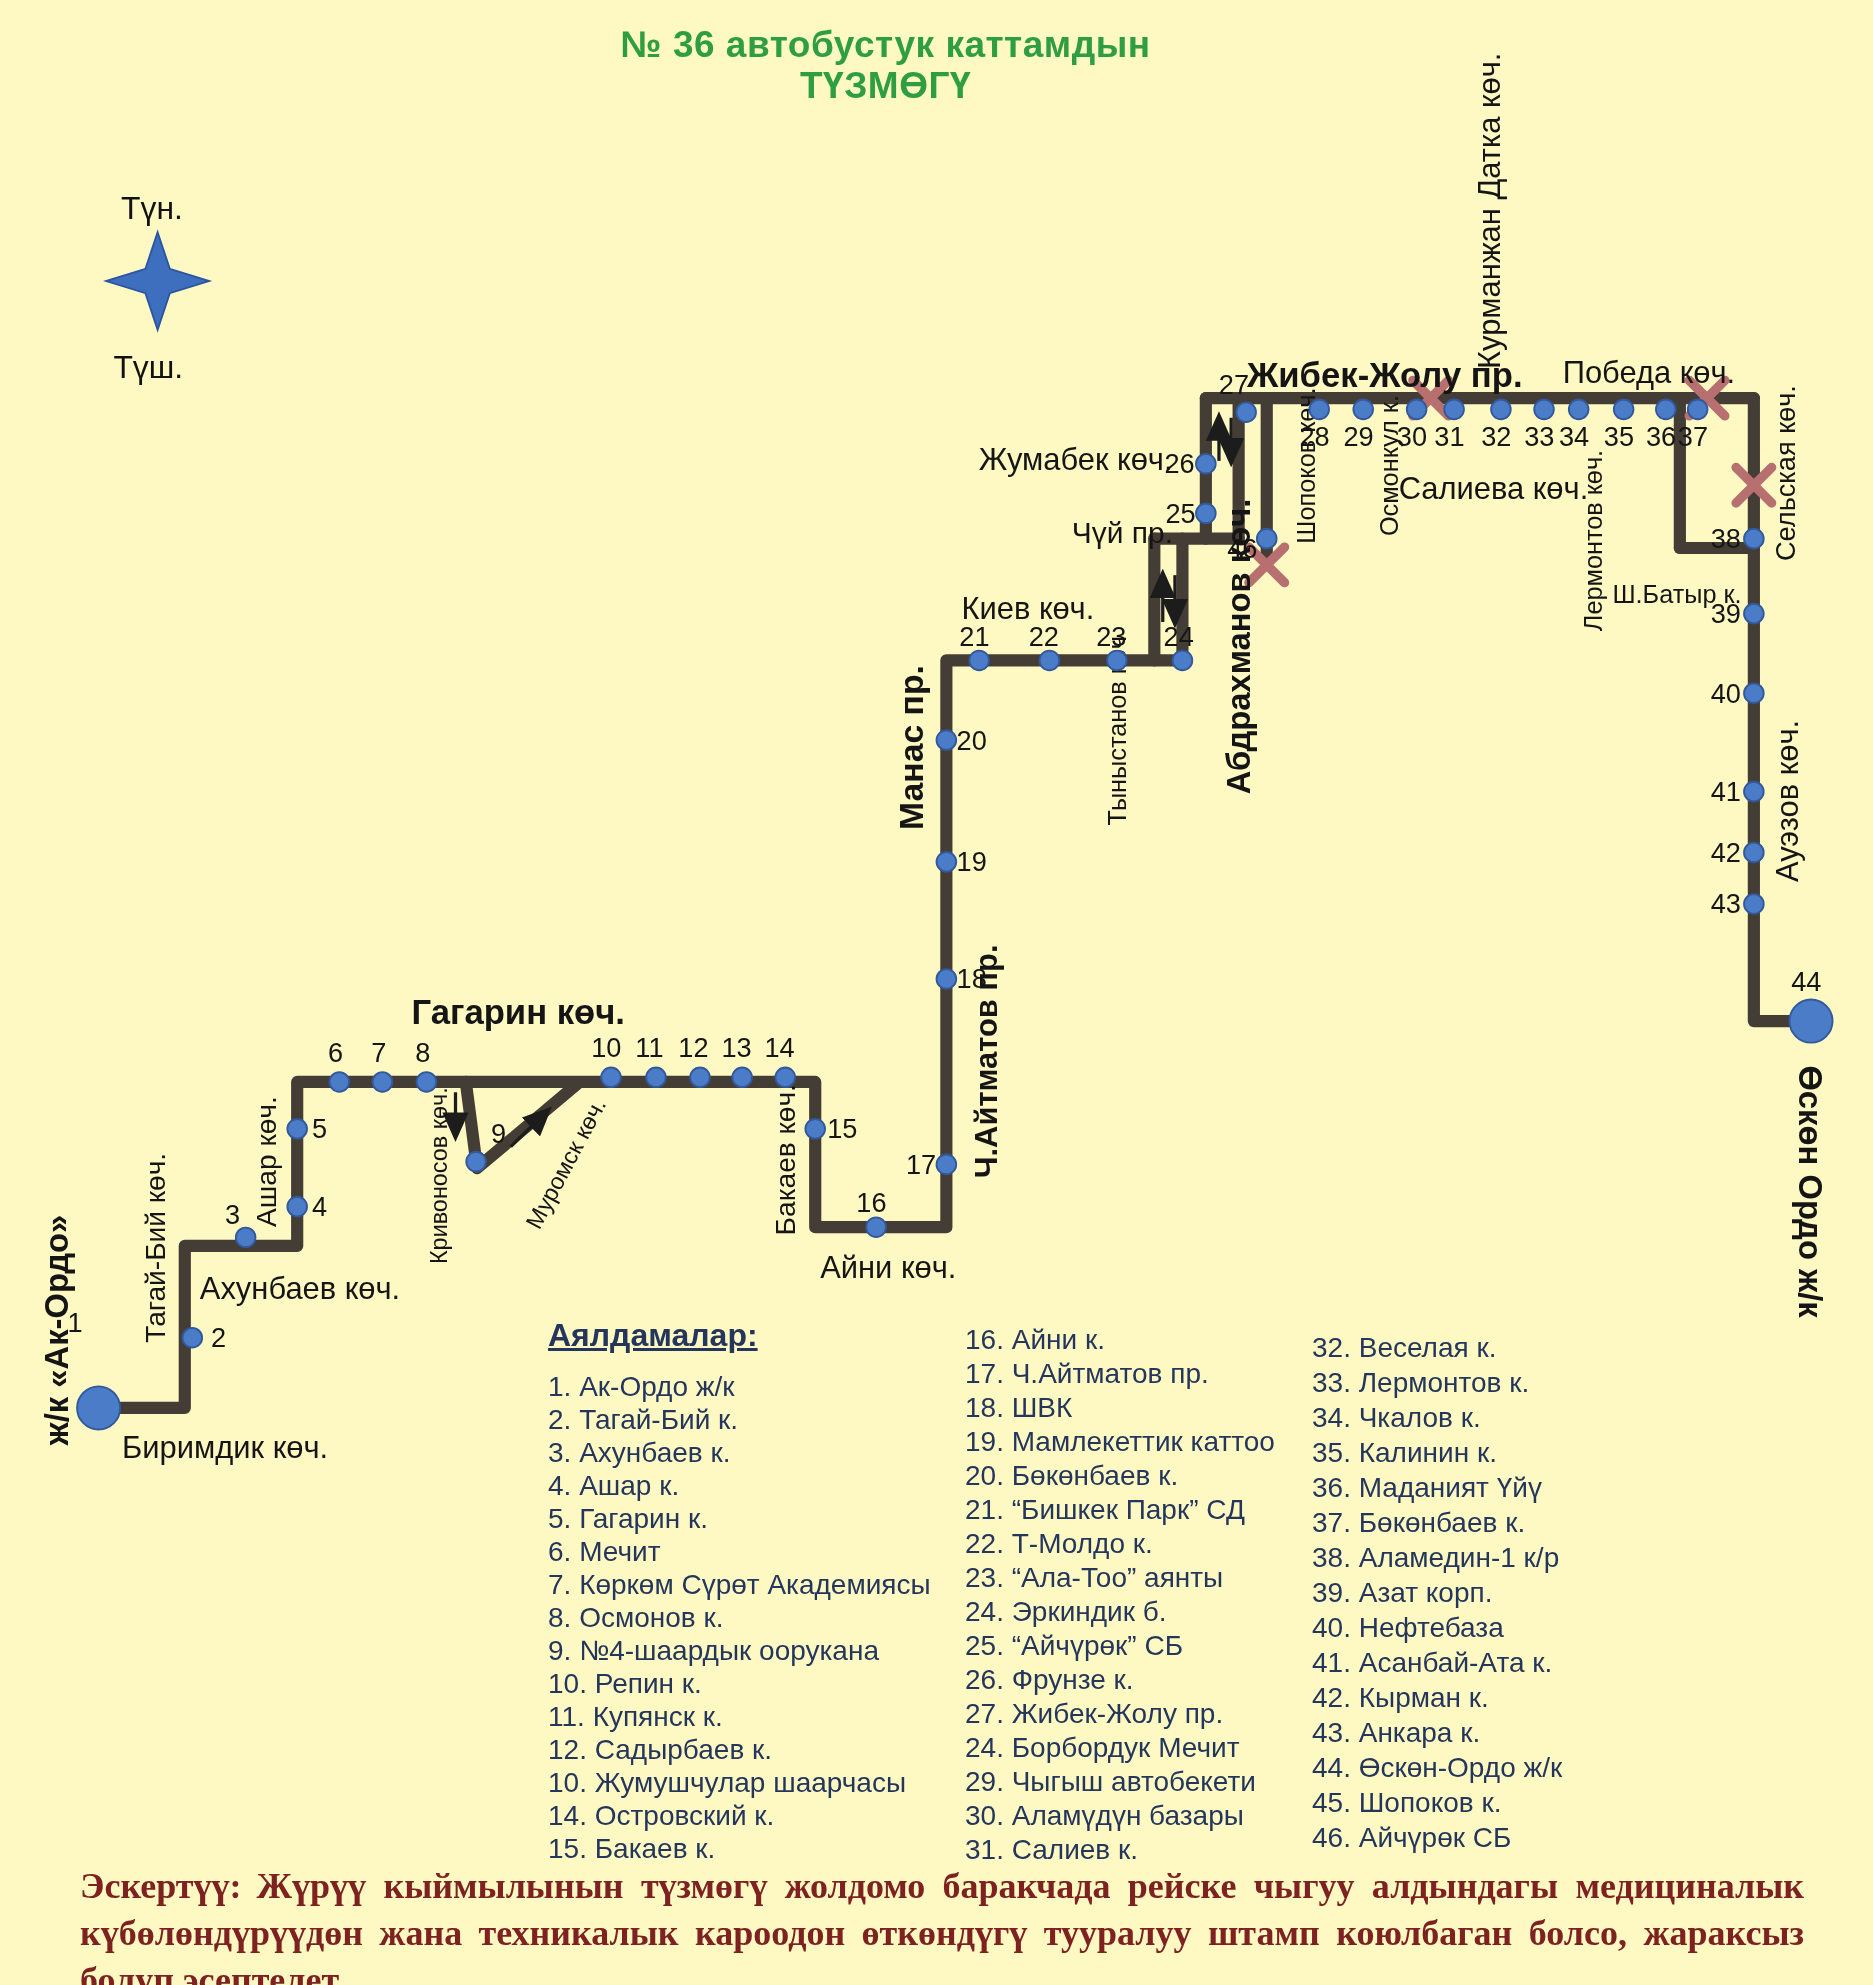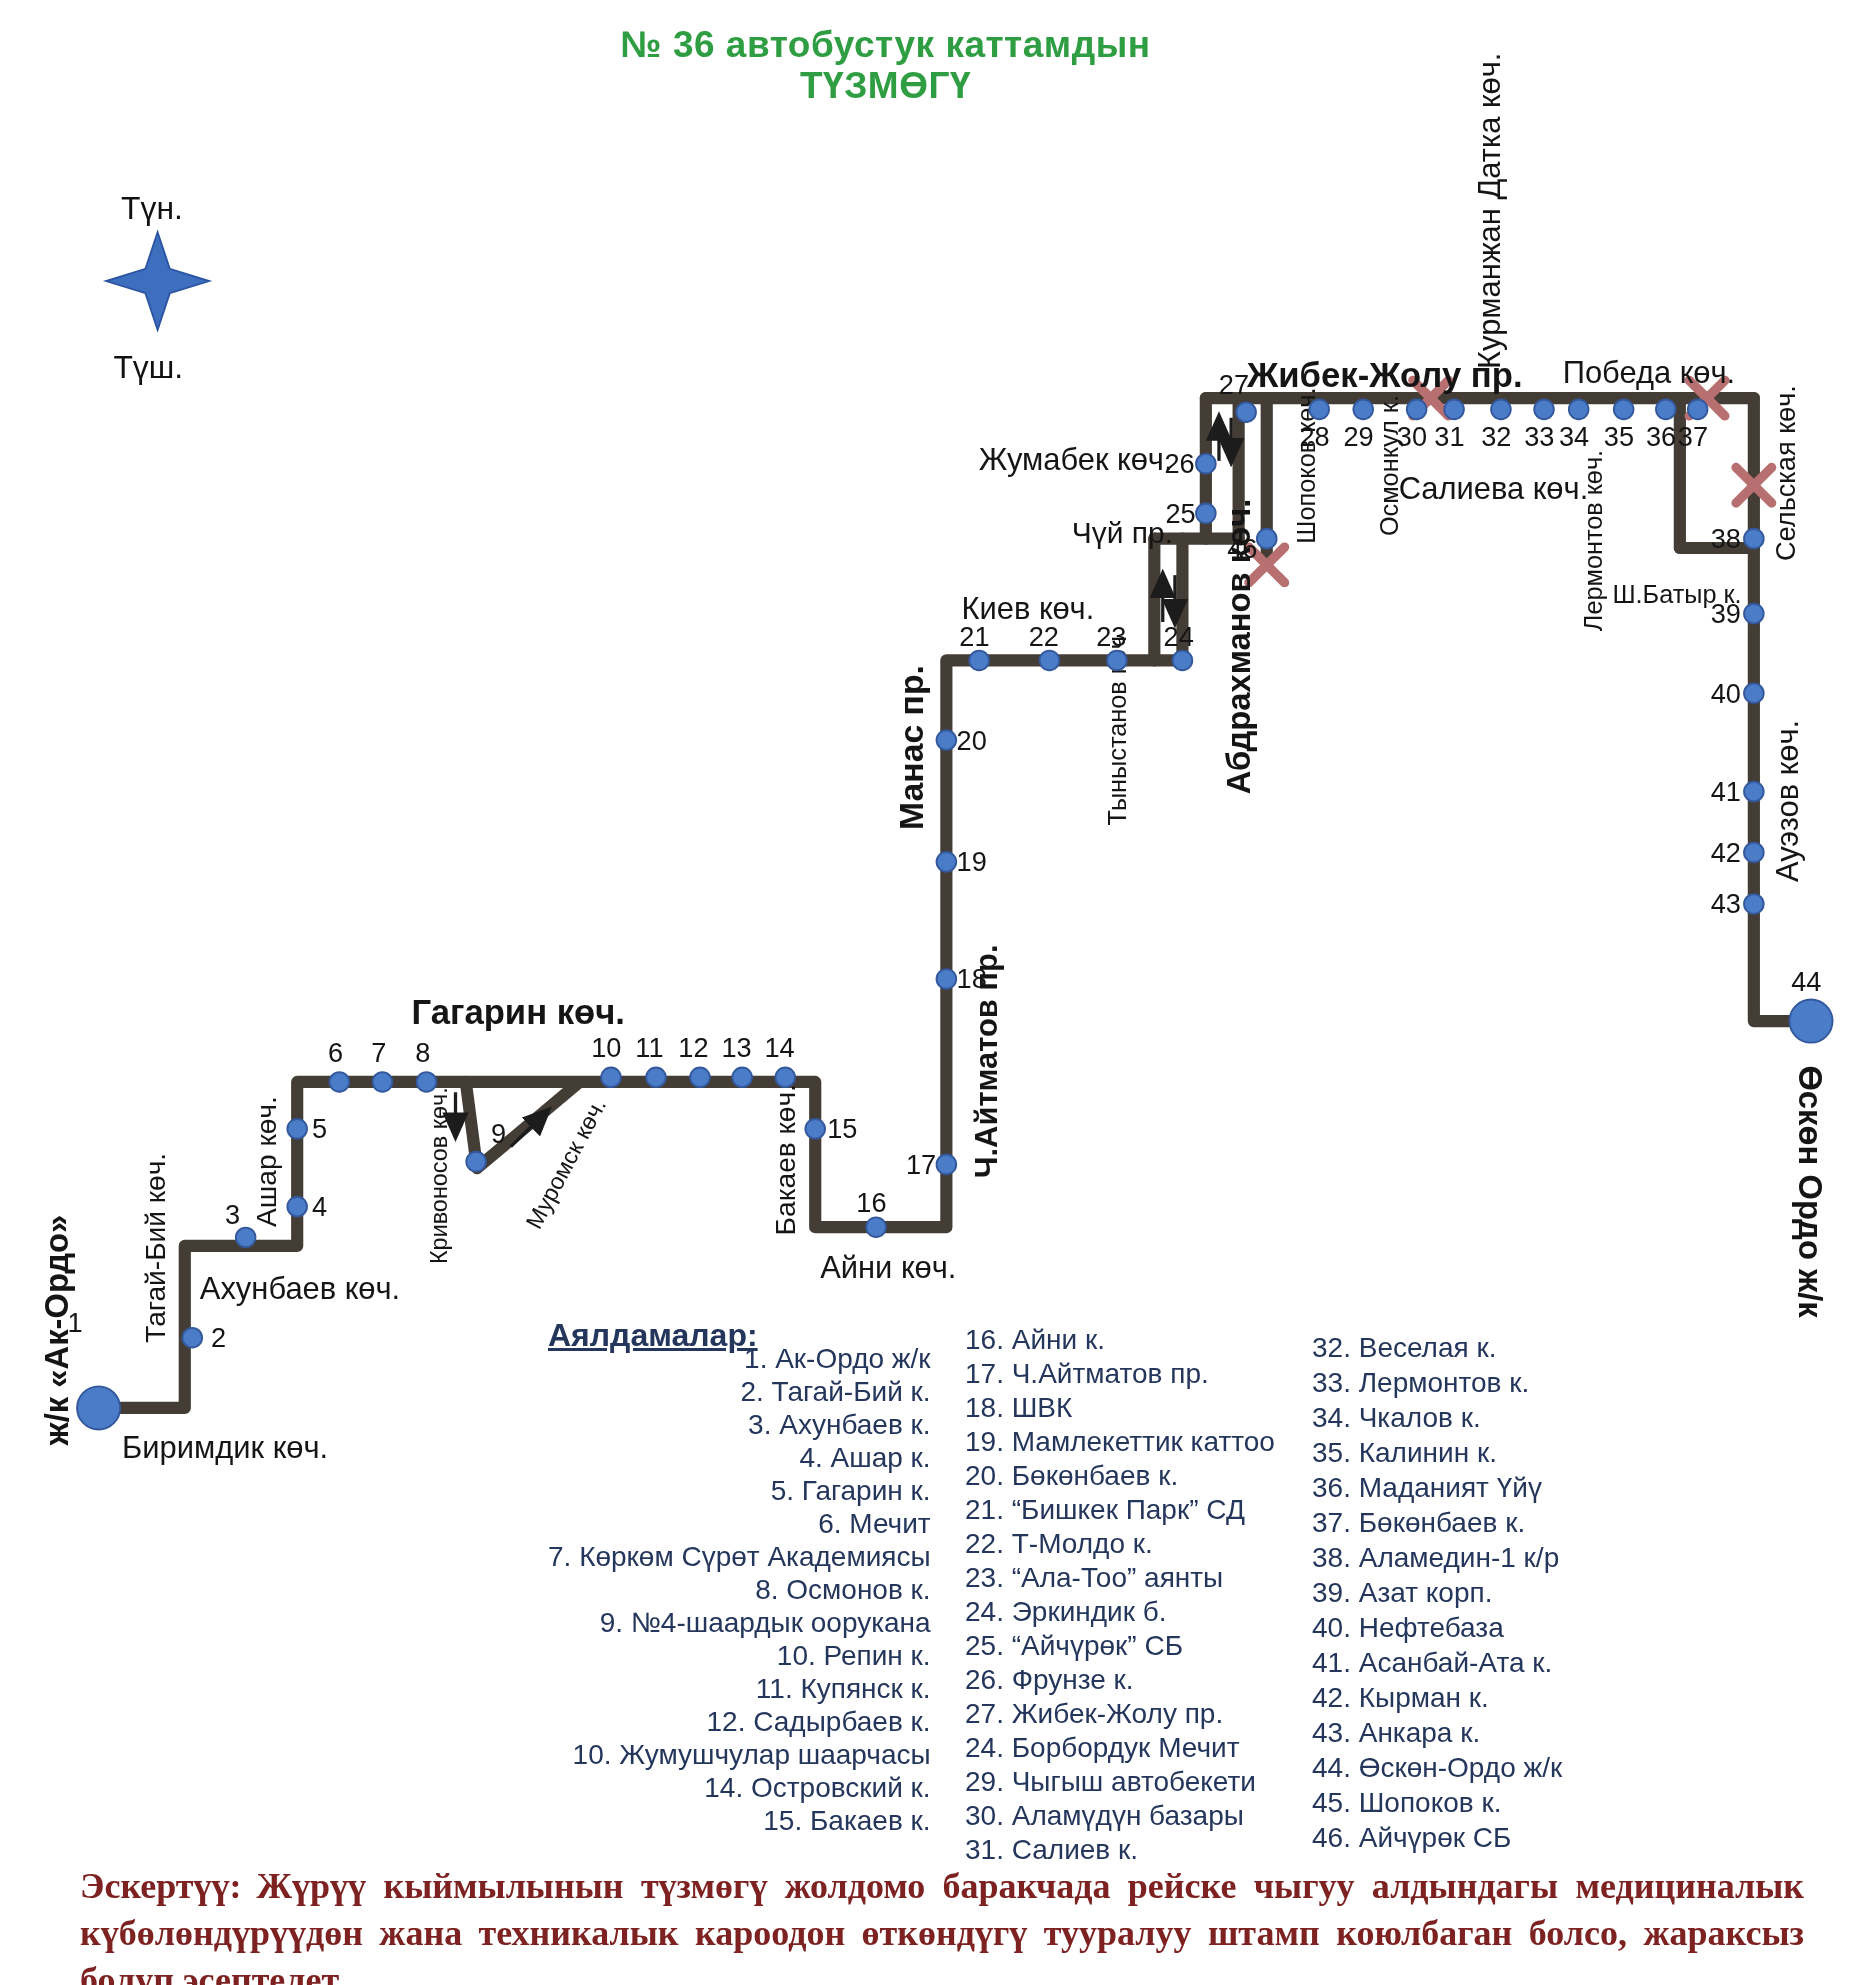--- a/index.html
+++ b/index.html
@@ -1,25 +1,25 @@
 <!DOCTYPE html>
 <html style="font-size:15px"><head>
 <meta charset="utf-8">
 <style>
   * { margin:0; padding:0; box-sizing:border-box; }
   html,body { background:#e9e7e1; }
   body { font-family:"Liberation Sans", sans-serif; }
-  .page { position:relative; width:1874px; height:1985px; background:#ffffff; overflow:hidden; }
+  .page { position:relative; width:1874px; height:1985px; background:#fef9c3; overflow:hidden; }
   .title { position:absolute; top:24px; left:0; width:1771px; text-align:center; color:#2f9e43; font-weight:bold; }
   .title div { font-size:37px; line-height:1.12; letter-spacing:0.5px; }
   .map { position:absolute; left:0; top:0; width:1874px; height:1985px; }
   svg text { font-family:"Liberation Sans", sans-serif; }
   .legend-heading { position:absolute; left:548px; top:1317px; font-size:32px; font-weight:bold; text-decoration:underline; color:#24365c; }
   .legend-col { position:absolute; color:#24365c; font-size:28px; white-space:nowrap; }
-  .col1 { left:548px;  top:1342px; line-height:33px;text-align:right; }
+  .col1 { left:548px;  top:1370px; line-height:33px; }
   .col2 { left:965px; top:1323px; line-height:34px; }
   .col3 { left:1312px; top:1330px; line-height:35px; }
   .note { position:absolute; left:80px; top:1863px; width:1724px;
           font-family:"Liberation Serif", serif; font-size:36px; font-weight:bold;
           color:#7d2121; text-align:justify; line-height:1.3; }
   .note-label { margin-right:15px; }
 </style>
 </head>
 <body>
 

